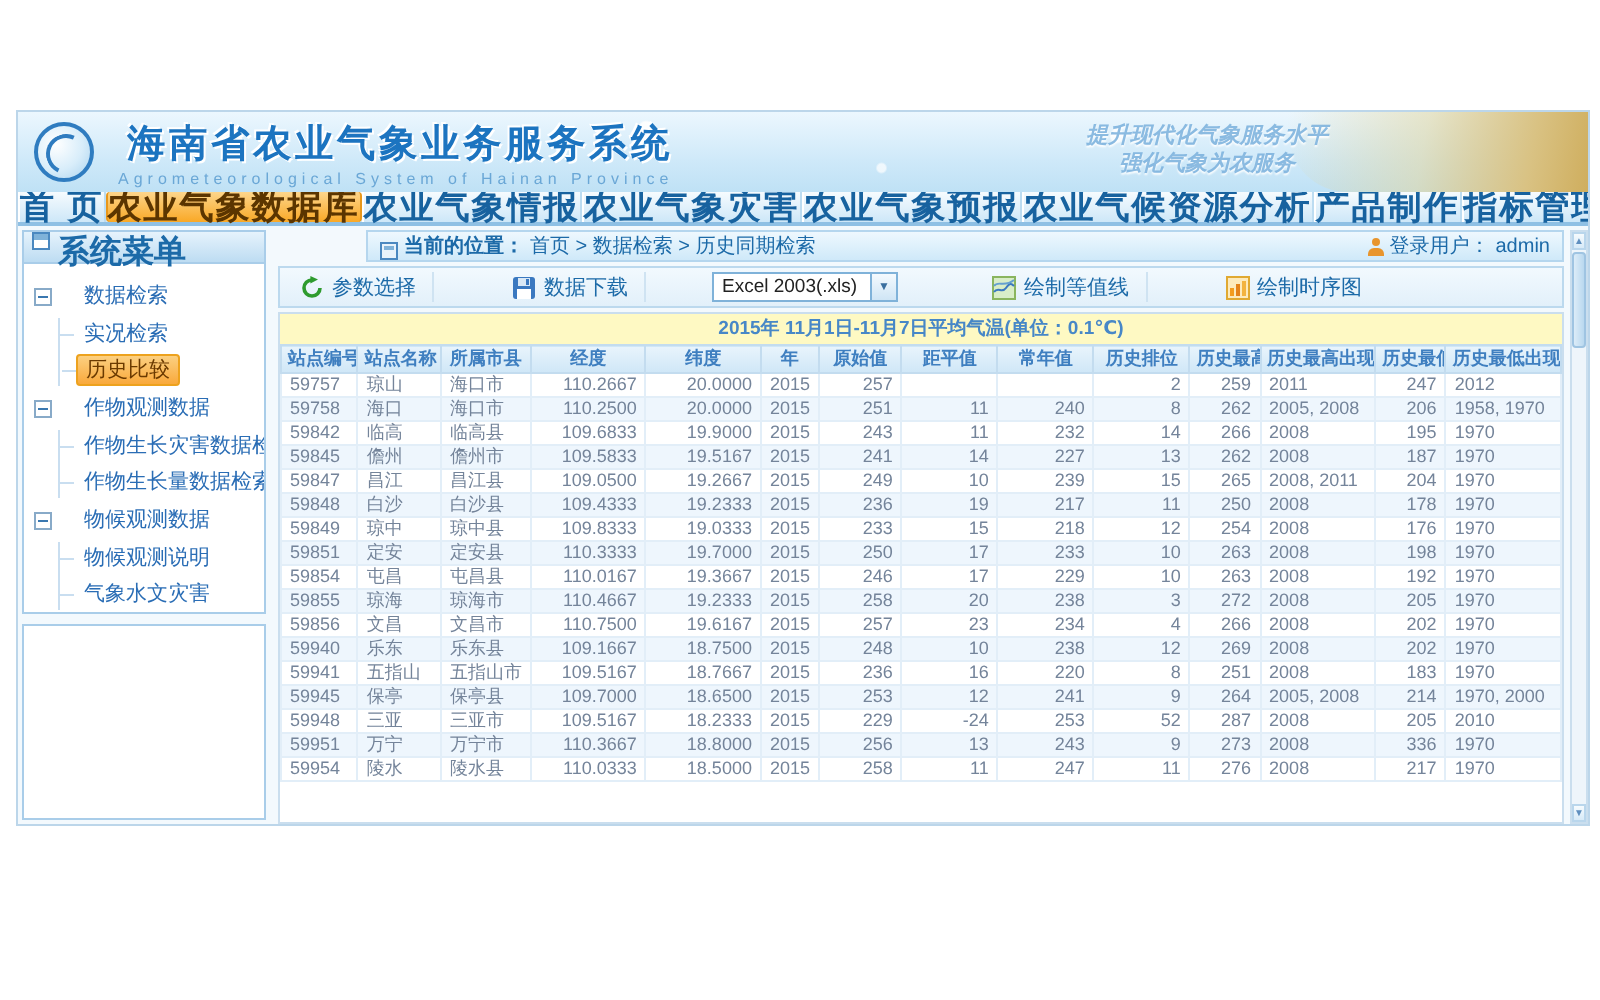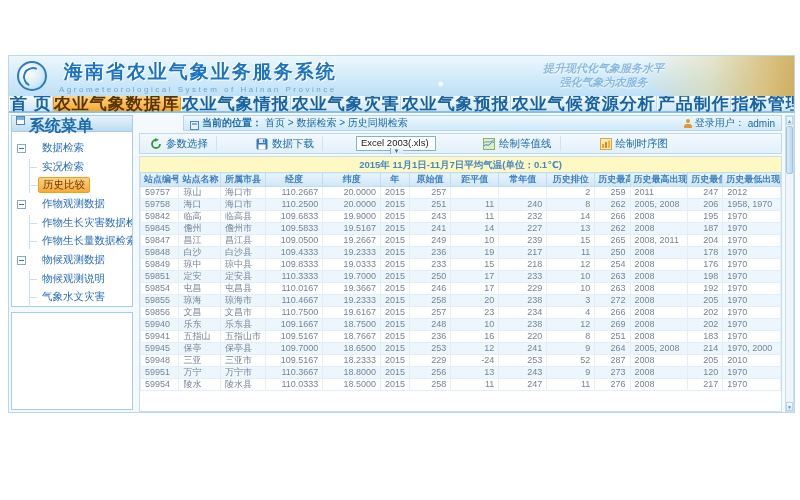--- a/index.html
+++ b/index.html
@@ -54,21 +54,21 @@
   .bc-icon { width:9px; height:9px; border:1px solid #4a88c0; background:#e8f3fb; position:relative; }
   .bc-icon::before { content:""; position:absolute; left:1px; top:1px; right:1px; height:2px; background:#7fb2d9; }
   .bc-user { margin-left:auto; display:flex; align-items:center; gap:3px; }
   .user-icon { width:8px; height:9px; position:relative; }
   .user-icon::before { content:""; position:absolute; left:2px; top:0; width:4px; height:4px; border-radius:50%; background:#e8952d; }
   .user-icon::after { content:""; position:absolute; left:0; bottom:0; width:8px; height:4px; border-radius:3px 3px 0 0; background:#e8952d; }
 
   .toolbar { margin-top:2px; height:21px; flex:0 0 21px; display:flex; align-items:center; background:linear-gradient(180deg,#f2f9fe,#e2f0fa); border:1px solid #bcd9ee; font-size:10.5px; color:#1c6aa8; padding:0 2px;gap:31px; }
   .tb-btn { display:flex; align-items:center; gap:4px; padding:0 8px; height:15px; border-right:1px solid #cfe3f2; cursor:pointer; white-space:nowrap; }
   .tb-btn:last-child { border-right:none; }
-  .tb-select-wrap { display:flex; align-items:center; margin:0 8px 0 2px; height:15px; border:1px solid #7fb2d9; background:#fff;flex-direction:column; }
+  .tb-select-wrap { display:flex; align-items:center; margin:0 8px 0 2px; height:15px; border:1px solid #7fb2d9; background:#fff; }
   .tb-select-value { font-size:9.5px; color:#222; padding:0 4px; min-width:78px; }
   .tb-select-btn { width:13px; height:100%; background:linear-gradient(180deg,#f4fafe,#cfe5f5); border-left:1px solid #7fb2d9; display:flex; align-items:center; justify-content:center; font-size:6px; color:#3a6f9f; cursor:pointer; }
   .ic { display:inline-flex; width:12px; height:12px; }
 
   
   .table-wrap { margin-top:2px; flex:1; border:1px solid #cadeee; background:#fff; overflow:hidden; }
   .table-title { height:15px; line-height:15px; text-align:center; font-size:9.5px; font-weight:bold; color:#4787c7; background:#fef9c3; }
   table { width:100%; border-collapse:collapse; table-layout:fixed; font-size:9px; color:#74849a; }
   th { height:14px; background:linear-gradient(180deg,#e8f4fc,#cfe7f7); color:#3f7fc0; font-weight:bold; border:1px solid #c3dcef; padding:0 3px; white-space:nowrap; overflow:hidden; font-size:9px; }
   td { height:11px; line-height:11px; padding:0 4px; border:1px solid #e2eef8; white-space:nowrap; overflow:hidden; }
@@ -495,21 +495,21 @@
                 <td class="al">万宁市</td>
                 <td class="ar">110.3667</td>
                 <td class="ar">18.8000</td>
                 <td class="ac">2015</td>
                 <td class="ar">256</td>
                 <td class="ar">13</td>
                 <td class="ar">243</td>
                 <td class="ar">9</td>
                 <td class="ar">273</td>
                 <td class="al">2008</td>
-                <td class="ar">120</td>
+                <td class="ar">336</td>
                 <td class="al">1970</td>
               </tr>
               <tr>
                 <td class="al">59954</td>
                 <td class="al">陵水</td>
                 <td class="al">陵水县</td>
                 <td class="ar">110.0333</td>
                 <td class="ar">18.5000</td>
                 <td class="ac">2015</td>
                 <td class="ar">258</td>

